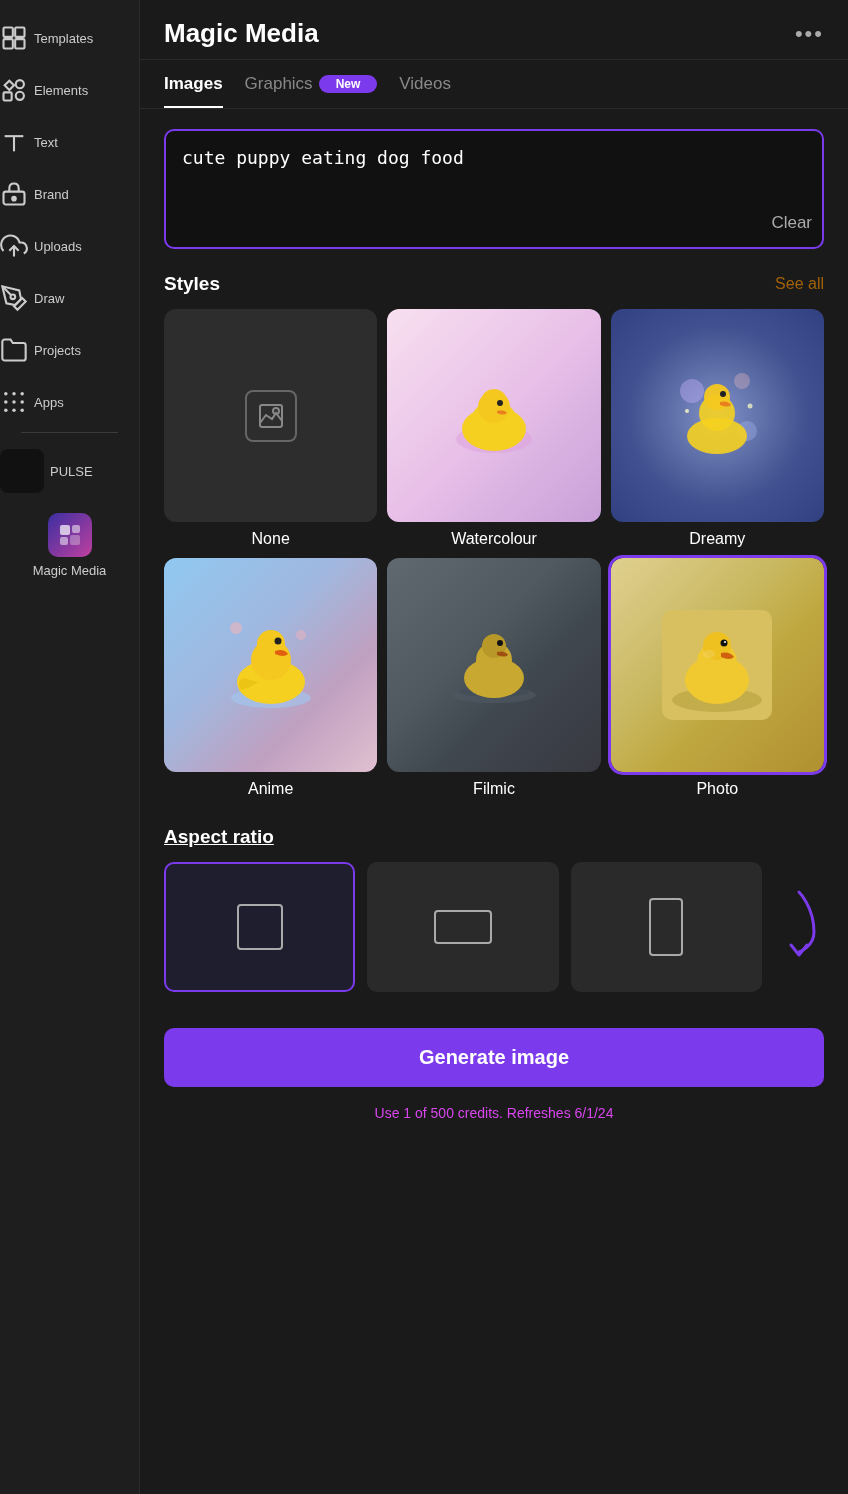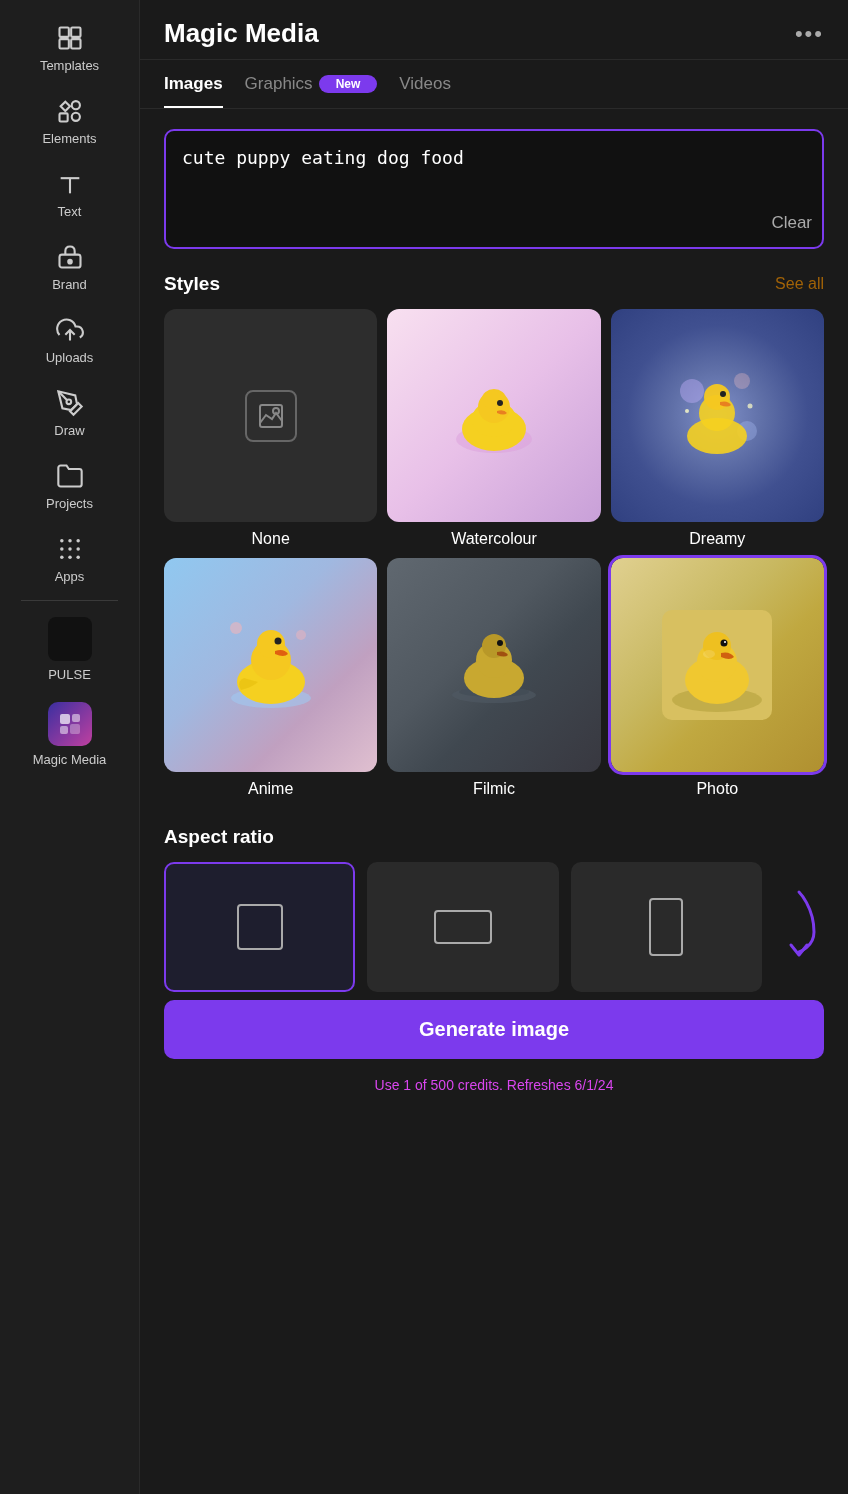--- a/index.html
+++ b/index.html
@@ -19,39 +19,38 @@
       background: #1e1e1e;
       display: flex;
       flex-direction: column;
       align-items: center;
       padding: 10px 0;
       border-right: 1px solid #2a2a2a;
       flex-shrink: 0;
     }
     .sidebar-item {
       display: flex;
-      flex-direction: column;
+      flex-direction: row;
       align-items: center;
       width: 100%;
       padding: 14px 0 10px;
       cursor: pointer;
       color: #ccc;
       font-size: 13px;
       gap: 6px;
     }
     .sidebar-item svg { width: 28px; height: 28px; }
     .sidebar-divider {
       width: 70%;
       height: 1px;
       background: #3a3a3a;
       margin: 6px 0;
     }
     .sidebar-pulse {
       display: flex;
-      flex-direction: column;
       align-items: center;
       width: 100%;
       padding: 10px 0;
       cursor: pointer;
       color: #ccc;
       font-size: 13px;
       gap: 6px;
     }
     .pulse-icon {
       width: 44px;
@@ -257,21 +256,22 @@
     }
     .duck-filmic {
       background: linear-gradient(135deg, #606870 0%, #505860 40%, #404850 60%, #383840 100%);
     }
     .duck-photo {
       background: linear-gradient(135deg, #e0d090 0%, #c8b860 40%, #c0a840 60%, #b09030 100%);
     }
 
     
     .aspect-section {
-      margin-bottom: 8px;
+      margin-bottom: 36px;
+      text-decoration: underline;
     }
     .aspect-grid {
       display: grid;
       grid-template-columns: repeat(3, 1fr) 50px;
       gap: 12px;
       align-items: center;
     }
     .aspect-item {
       background: #2a2a2a;
       border-radius: 10px;

